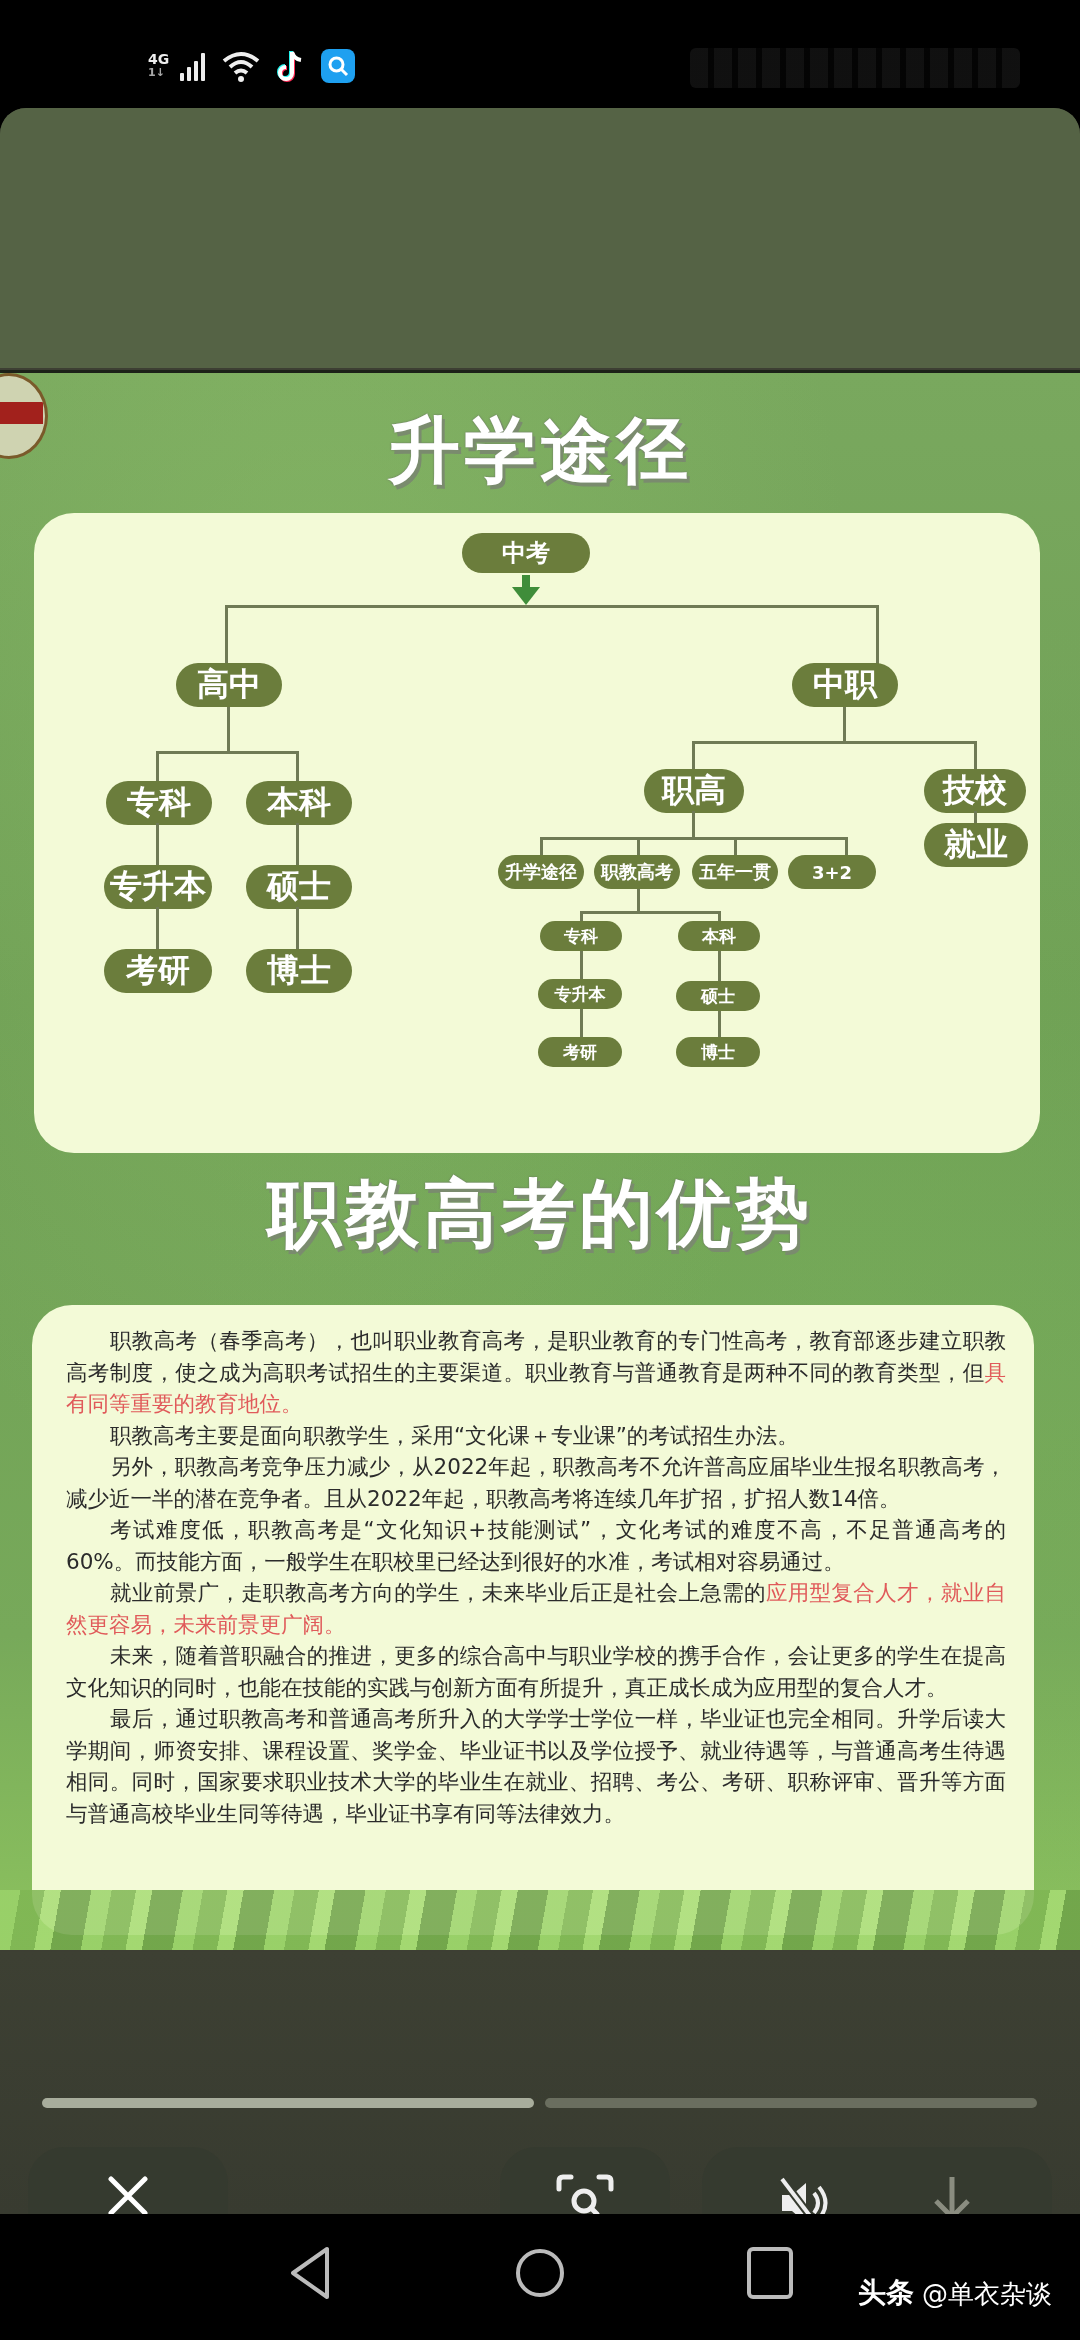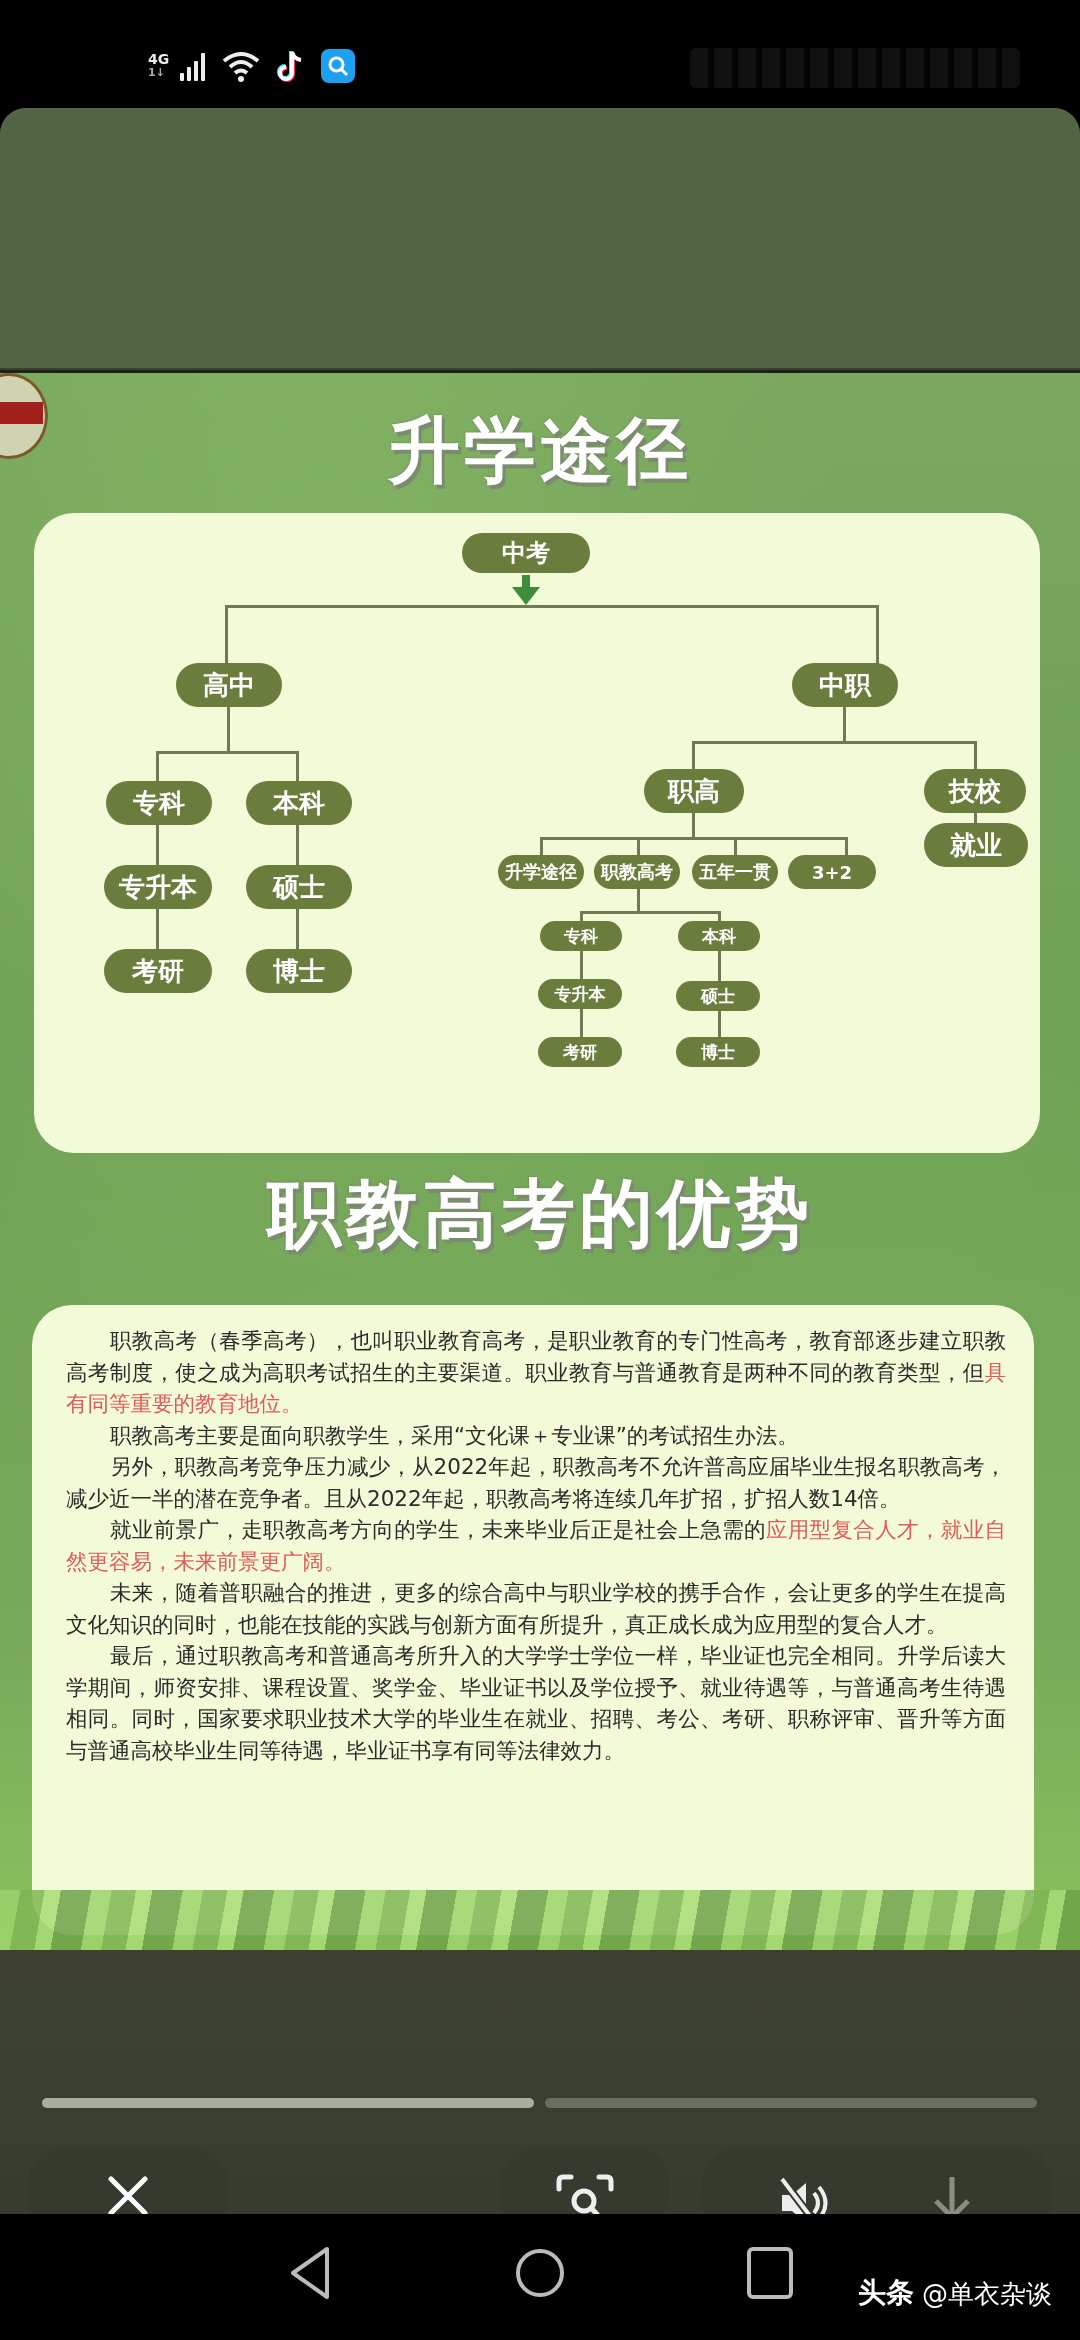--- a/index.html
+++ b/index.html
@@ -28,21 +28,21 @@
   .logo-badge::after { content: ""; position: absolute; left: 20px; top: 26px; width: 50px; height: 22px; background: #a2211c; }
 
   .title-1 { position: absolute; left: 0; width: 100%; top: 30px; text-align: center; font-size: 72px; font-weight: 900; color: #fff; letter-spacing: 4px;
     text-shadow: 3px 4px 0 #7a8b6e, 0 0 2px #666; }
   .tree-card { position: absolute; left: 34px; top: 140px; width: 1006px; height: 640px; background: #f3fad7; border-radius: 40px; }
   .title-2 { position: absolute; left: 0; width: 100%; top: 792px; text-align: center; font-size: 74px; font-weight: 900; color: #fff; letter-spacing: 4px;
     text-shadow: 3px 4px 0 #7a8b6e, 0 0 2px #666; }
   .text-card { position: absolute; left: 32px; top: 932px; width: 1002px; height: 630px; background: #f3fad7; border-radius: 40px; padding: 20px 28px 0 34px; }
 
   .node { position: absolute; background: #6b7d3c; color: #fff; border-radius: 999px; display: flex; align-items: center; justify-content: center; font-weight: bold; white-space: nowrap; }
-  .n-lg { height: 44px; font-size: 26px; }
+  .n-lg { height: 44px; font-size: 32px; }
   .n-md { height: 40px; font-size: 24px; }
   .n-sm { height: 34px; font-size: 18px; }
   .n-xs { height: 30px; font-size: 17px; }
   .line { position: absolute; background: #6f7a55; }
   .arrow { position: absolute; width: 0; height: 0; border-left: 14px solid transparent; border-right: 14px solid transparent; border-top: 18px solid #3f8d3a; }
   .arrow-shaft { position: absolute; width: 8px; background: #3f8d3a; }
 
   .para { font-size: 21.5px; line-height: 31.5px; color: #2b2b2b; text-indent: 44px; text-align: justify; }
   .hl { color: #e05a5a; }
 
@@ -165,20 +165,21 @@
       <div class="node n-xs" style="left:504px;top:524px;width:84px;">考研</div>
       <div class="node n-xs" style="left:642px;top:524px;width:84px;">博士</div>
     </div>
 
     <div class="title-2">职教高考的优势</div>
 
     <div class="text-card">
       <p class="para"><span>职教高考（春季高考），也叫职业教育高考，是职业教育的专门性高考，教育部逐步建立职教高考制度，使之成为高职考试招生的主要渠道。职业教育与普通教育是两种不同的教育类型，但</span><span class="hl">具有同等重要的教育地位。</span></p>
       <p class="para"><span>职教高考主要是面向职教学生，采用“文化课＋专业课”的考试招生办法。</span></p>
       <p class="para"><span>另外，职教高考竞争压力减少，从2022年起，职教高考不允许普高应届毕业生报名职教高考，减少近一半的潜在竞争者。且从2022年起，职教高考将连续几年扩招，扩招人数14倍。</span></p>
+      <p class="para"><span>考试难度低，职教高考是“文化知识+技能测试”，文化考试的难度不高，不足普通高考的60%。而技能方面，一般学生在职校里已经达到很好的水准，考试相对容易通过。</span></p>
       <p class="para"><span>就业前景广，走职教高考方向的学生，未来毕业后正是社会上急需的</span><span class="hl">应用型复合人才，就业自然更容易，未来前景更广阔。</span></p>
       <p class="para"><span>未来，随着普职融合的推进，更多的综合高中与职业学校的携手合作，会让更多的学生在提高文化知识的同时，也能在技能的实践与创新方面有所提升，真正成长成为应用型的复合人才。</span></p>
       <p class="para"><span>最后，通过职教高考和普通高考所升入的大学学士学位一样，毕业证也完全相同。升学后读大学期间，师资安排、课程设置、奖学金、毕业证书以及学位授予、就业待遇等，与普通高考生待遇相同。同时，国家要求职业技术大学的毕业生在就业、招聘、考公、考研、职称评审、晋升等方面与普通高校毕业生同等待遇，毕业证书享有同等法律效力。</span></p>
     </div>
 
     <div class="poster-bottom-grass"></div>
   </div>
 
   <div class="controls">
     <div class="progress progress-a"></div>

